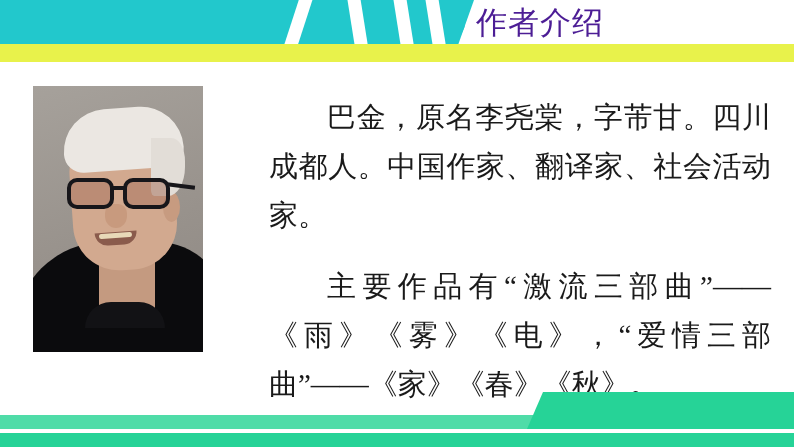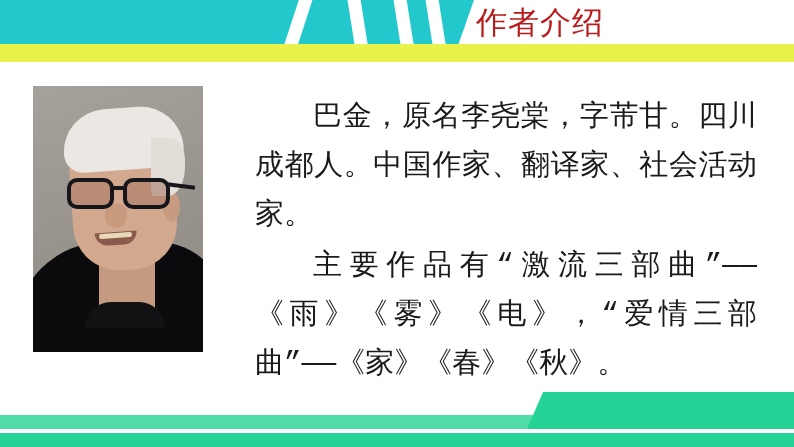--- a/index.html
+++ b/index.html
@@ -70,21 +70,21 @@
     clip-path: polygon(0 0, 24px 0, 7px 48px, 0 48px);
   }
 
   .slide-title {
     position: absolute;
     left: 476px;
     top: 0px;
     height: 48px;
     line-height: 46px;
     font-size: 31px;
-    color: #b91c1c;
+    color: #4c1d95;
     letter-spacing: 1px;
     white-space: nowrap;
   }
 
   
   .yellow-band {
     position: absolute;
     left: 0;
     top: 44px;
     width: 794px;
@@ -253,35 +253,34 @@
     top: 216px;
     width: 80px;
     height: 26px;
     background: #121215;
     border-radius: 40px 40px 0 0;
   }
 
   
   .content {
     position: absolute;
-    left: 255px;
+    left: 269px;
     top: 93px;
     width: 502px;
     font-size: 29px;
     line-height: 49px;
     color: #1a1a1a;
     text-align: justify;
     text-justify: inter-ideograph;
-    font-family: Liberation Mono, monospace;
   }
   .content p {
     margin: 0;
     text-indent: 2em;
   }
-  .content p + p { margin-top: 2px; }
+  .content p + p { margin-top: 22px; }
 
   
   .bot-light {
     position: absolute;
     left: 0;
     top: 415px;
     width: 794px;
     height: 14px;
     background: #4fdca8;
   }

